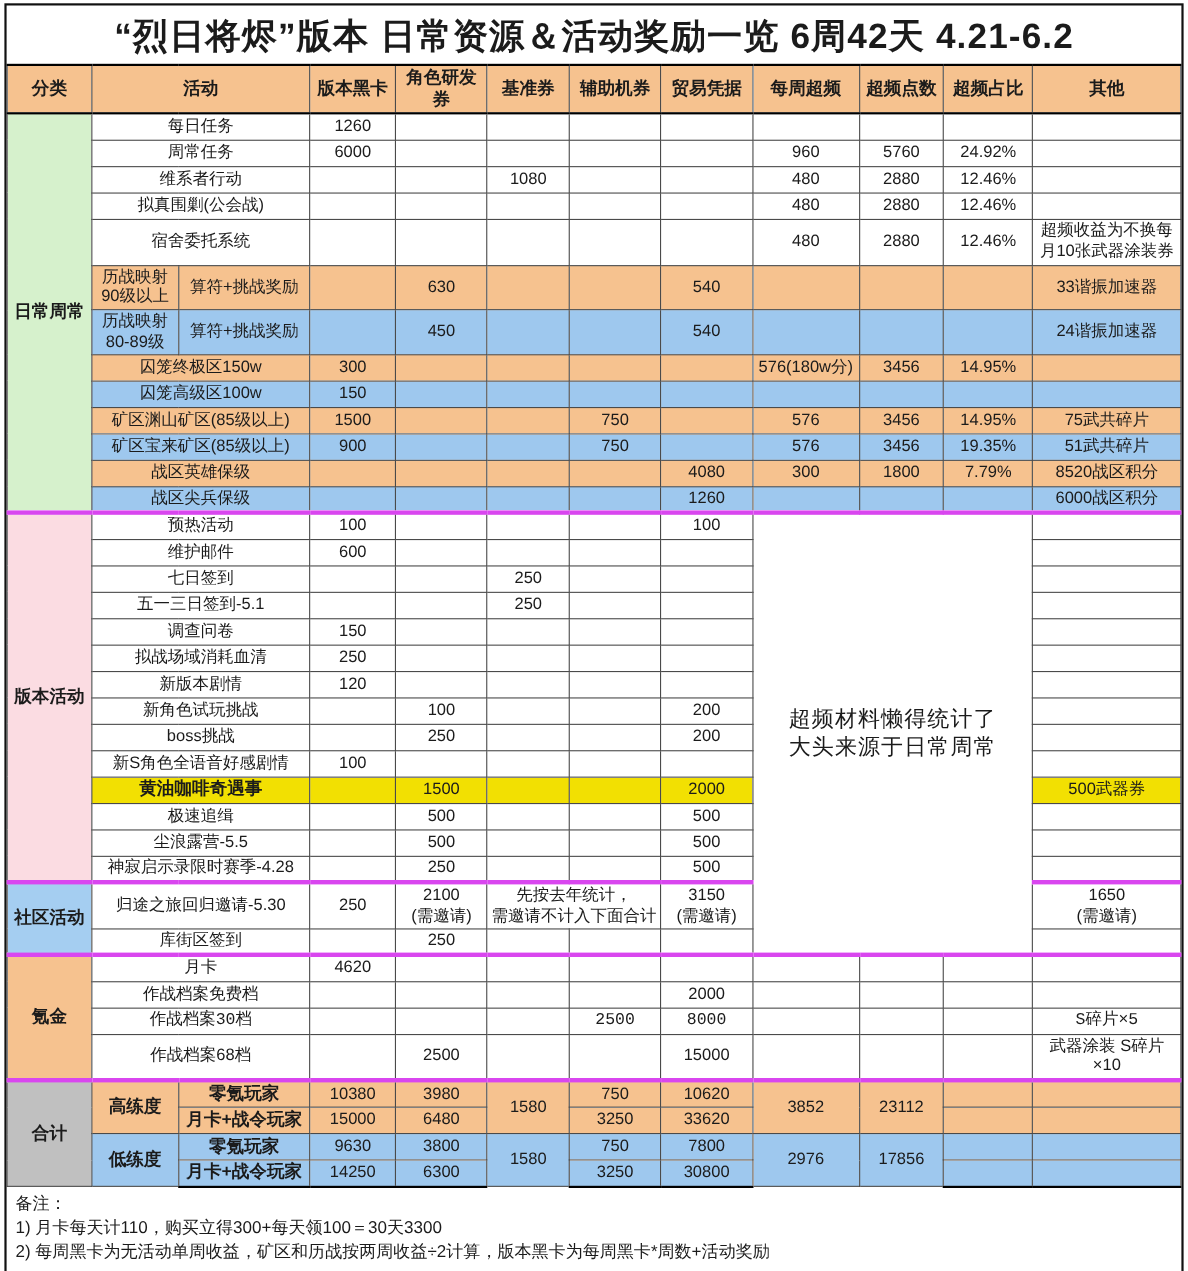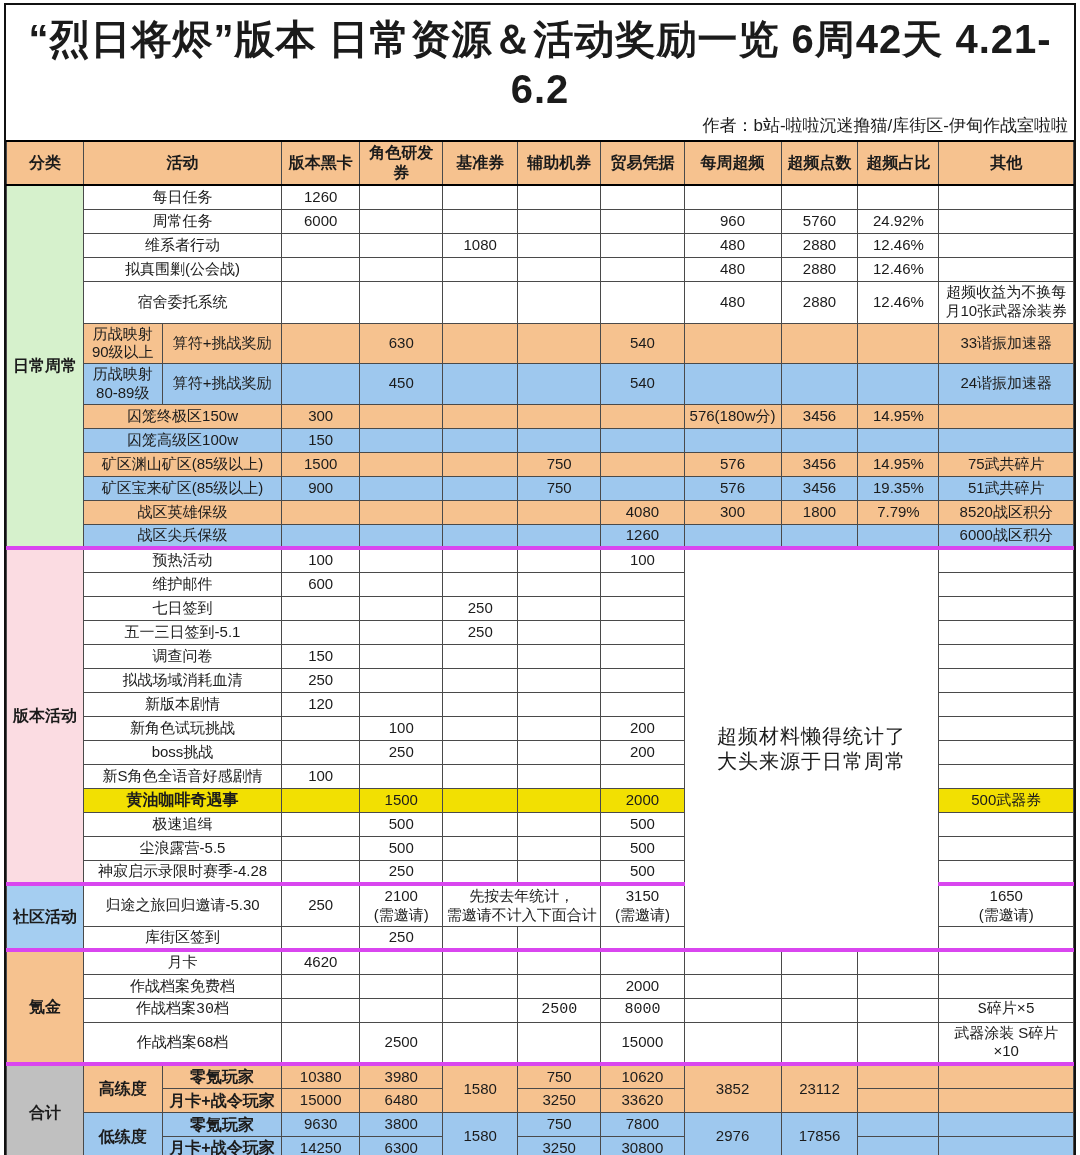--- a/index.html
+++ b/index.html
@@ -1,18 +1,18 @@
 <!DOCTYPE html>
 <html style="--orange: #f6c28f; --blue: #9ec8ee; --green: #d6f1cc; --pink: #fbdce2; --lightblue: #a5cef1; --yellow: #f2e002; --grey: #c0c0c0;"><head>
 <meta charset="utf-8">
 <style>
   html,body{margin:0;padding:0;background:#fff;color:#1b1b1b;
     font-family:"Liberation Sans","DejaVu Sans",sans-serif;}
   .frame{width:1068px;margin:3px auto 0 auto;border:2px solid #111;background:#fff;}
-  .title{font-size:40px;font-weight:bold;text-align:center;padding:7px 0 2px 0;letter-spacing:1px;}
+  .title{font-size:32px;font-weight:bold;text-align:center;padding:7px 0 2px 0;letter-spacing:1px;}
   .author{font-size:17px;text-align:right;padding:0 6px 3px 0;}
   table{border-collapse:collapse;width:100%;table-layout:fixed;font-size:15px;}
   td{border:1px solid #4a4a4a;text-align:center;vertical-align:middle;
      padding:1px 2px;white-space:pre-line;overflow:hidden;line-height:1.25;}
   tr.hdr td{background:var(--orange);font-weight:bold;border-top:2px solid #000;border-bottom:2px solid #000;font-size:16px;}
   tr.sec td{border-top:4px solid #d946ef;}
   tr.last td{border-bottom:2px solid #000;}
   td.bg-orange{background:var(--orange);}
   td.bg-blue{background:var(--blue);}
   td.bg-green{background:var(--green);}
@@ -23,21 +23,20 @@
   td.bold{font-weight:bold;font-size:16px;}
   td.big{font-size:20px;letter-spacing:1px;}
   .notes{padding:4px 8px 8px 8px;font-size:15.5px;line-height:1.42;text-align:left;}
   .note-line{white-space:pre-wrap;}
 </style>
 </head>
 <body>
 
 <div class="frame">
   <div class="title">“烈日将烬”版本 日常资源＆活动奖励一览 6周42天 4.21-6.2</div>
-  <div class="author">作者：b站-啦啦沉迷撸猫/库街区-伊甸作战室啦啦</div>
   <table>
     <colgroup>
         <col style="width: 7.2%;">
         <col style="width: 7.4%;">
         <col style="width: 11.2%;">
         <col style="width: 7.3%;">
         <col style="width: 7.8%;">
         <col style="width: 7%;">
         <col style="width: 7.8%;">
         <col style="width: 7.8%;">

